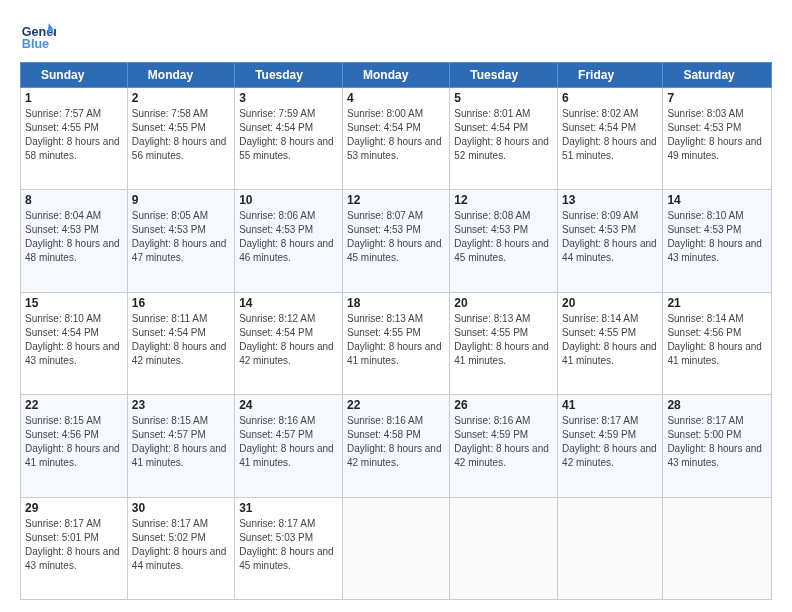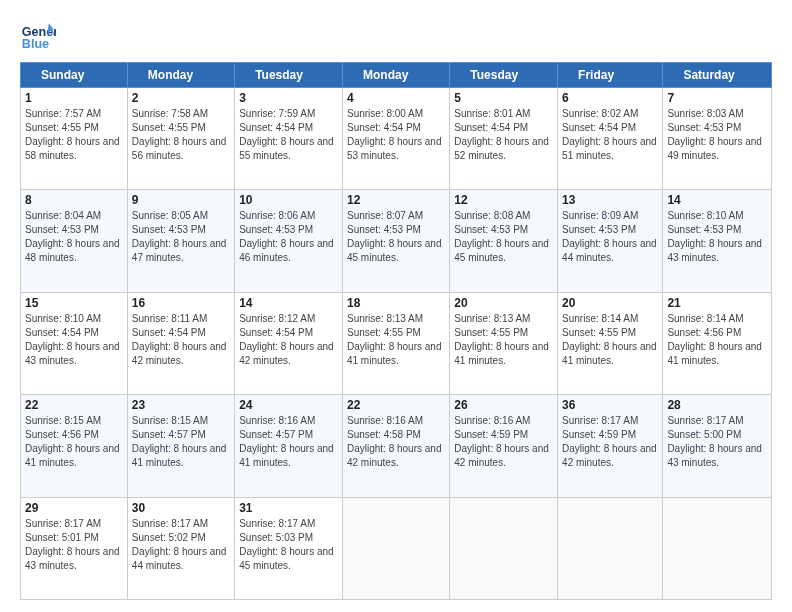--- a/index.html
+++ b/index.html
@@ -175,21 +175,21 @@
           <td><span class="day-number">22</span>
 <span class="day-info">Sunrise: 8:15 AM<br>Sunset: 4:56 PM<br>Daylight: 8 hours and 41 minutes.</span></td>
           <td><span class="day-number">23</span>
 <span class="day-info">Sunrise: 8:15 AM<br>Sunset: 4:57 PM<br>Daylight: 8 hours and 41 minutes.</span></td>
           <td><span class="day-number">24</span>
 <span class="day-info">Sunrise: 8:16 AM<br>Sunset: 4:57 PM<br>Daylight: 8 hours and 41 minutes.</span></td>
           <td><span class="day-number">22</span>
 <span class="day-info">Sunrise: 8:16 AM<br>Sunset: 4:58 PM<br>Daylight: 8 hours and 42 minutes.</span></td>
           <td><span class="day-number">26</span>
 <span class="day-info">Sunrise: 8:16 AM<br>Sunset: 4:59 PM<br>Daylight: 8 hours and 42 minutes.</span></td>
-          <td><span class="day-number">36</span>
+          <td><span class="day-number">41</span>
 <span class="day-info">Sunrise: 8:17 AM<br>Sunset: 4:59 PM<br>Daylight: 8 hours and 42 minutes.</span></td>
           <td><span class="day-number">28</span>
 <span class="day-info">Sunrise: 8:17 AM<br>Sunset: 5:00 PM<br>Daylight: 8 hours and 43 minutes.</span></td>
         </tr>
         <tr>
           <td><span class="day-number">29</span>
 <span class="day-info">Sunrise: 8:17 AM<br>Sunset: 5:01 PM<br>Daylight: 8 hours and 43 minutes.</span></td>
           <td><span class="day-number">30</span>
 <span class="day-info">Sunrise: 8:17 AM<br>Sunset: 5:02 PM<br>Daylight: 8 hours and 44 minutes.</span></td>
           <td><span class="day-number">31</span>

